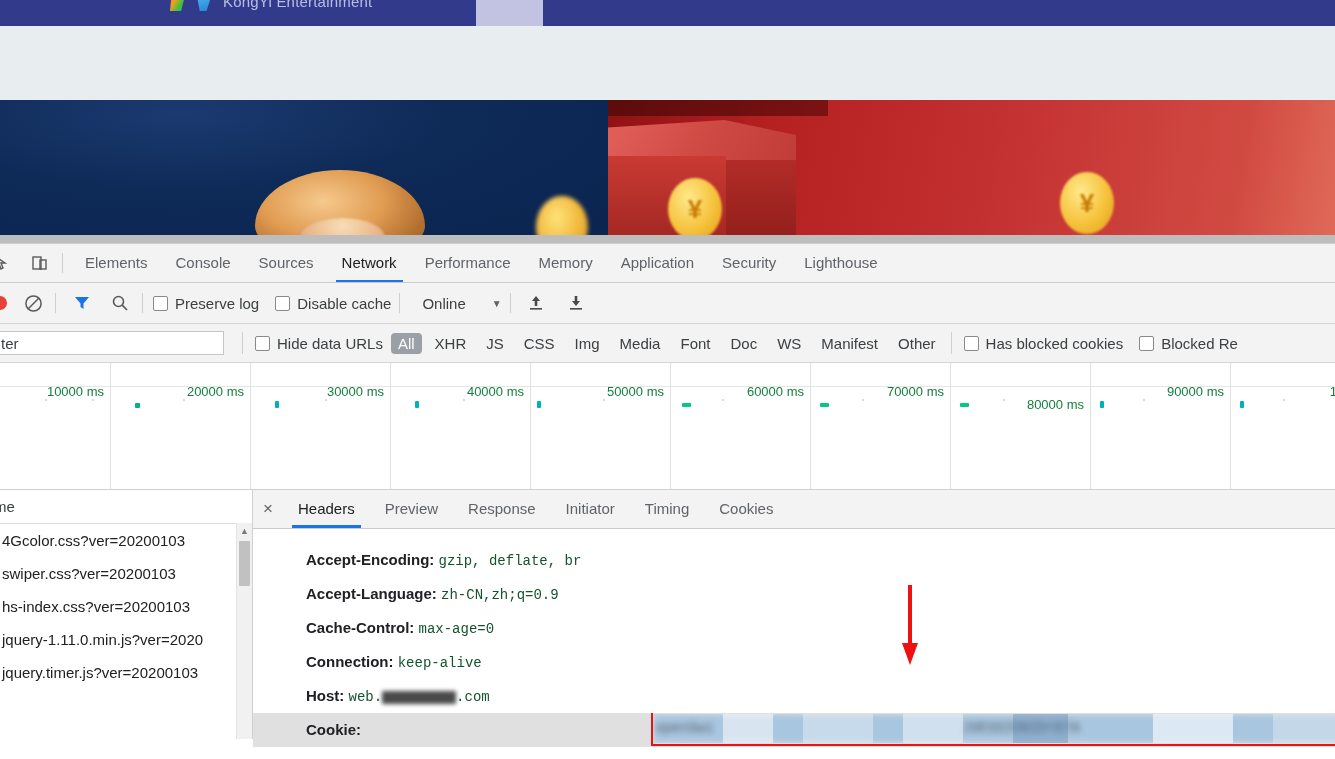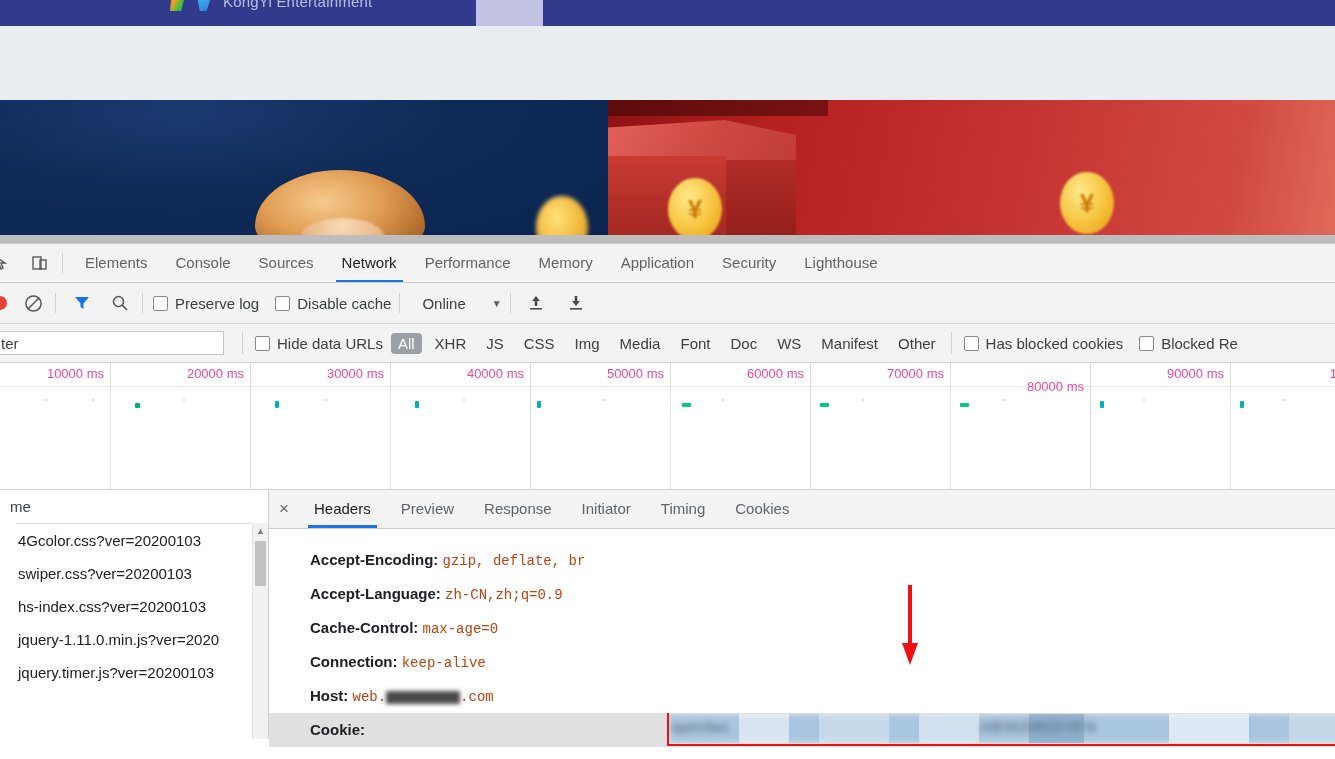--- a/index.html
+++ b/index.html
@@ -167,31 +167,31 @@
 
   
   .dt-overview {
     position:relative; height:126px; background:#ffffff; border-bottom:1px solid #d0d0d0;
     overflow:hidden;
   }
   .ov-tickline {
     position:absolute; top:0; bottom:0; width:1px; background:#e0e0e0;
   }
   .ov-ticklabel {
-    position:absolute; top:3px; font-size:13px; color:#ec4899; text-align:right;
+    position:absolute; top:21px; font-size:13px; color:#15803d; text-align:right;
     transform: translateX(-100%); padding-right:4px; white-space:nowrap;
   }
   .ov-headerline { position:absolute; left:0; right:0; top:23px; height:1px; background:#e6e6e6; }
   .ov-dot { position:absolute; border-radius:1px; }
 
   
   .dt-bottom { position:relative; height:249px; display:flex; }
   .req-list {
     position:relative; width:253px; background:#ffffff;
-    border-right:1px solid #d0d0d0; box-sizing:border-box;margin-left:16px;
+    border-right:1px solid #d0d0d0; box-sizing:border-box;
   }
   .req-head {
     height:33px; line-height:33px; font-size:15px; color:#3c4043;
     border-bottom:1px solid #dcdcdc; padding-left:-4px; background:#ffffff;
   }
   .req-head span { margin-left:-6px; display:inline-block; }
   .req-row {
     height:33px; line-height:33px; font-size:15px; color:#202124;
     white-space:nowrap; overflow:hidden; padding-left:2px;
   }
@@ -229,22 +229,22 @@
   .d-tab.active { color:#202124; position:relative; }
   .d-tab.active::after {
     content:''; position:absolute; left:9px; right:9px; bottom:0; height:3px; background:#1a73e8;
   }
   .hdr-list { position:relative; padding-top:0; }
   .hdr-row {
     height:34px; line-height:34px; font-size:15px; color:#202124;
     padding-left:41px; white-space:nowrap; overflow:hidden;
   }
   .hdr-row.clipped { height:14px; line-height:10px; overflow:hidden; }
-  .hdr-name { font-weight:bold; font-family:"Liberation Sans", sans-serif; }
-  .hdr-val { font-family:"Liberation Mono", monospace; font-size:14px; color:#c2410c; }
+  .hdr-name { font-weight:bold; font-family:"Liberation Sans", sans-serif;margin-left:12px; }
+  .hdr-val { font-family:"Liberation Mono", monospace; font-size:14px; color:#14532d; }
   .hdr-row.selected { background:#e0e0e0; }
 
   .cookie-row-wrap { position:relative; height:34px; }
   .cookie-redbox {
     position:absolute; left:398px; top:-2px; width:896px; height:35px;
     border:2px solid #ee1111; box-sizing:border-box; pointer-events:none;
   }
   .cookie-blur {
     position:absolute; left:400px; top:1px; width:892px; height:29px;
     overflow:hidden;

